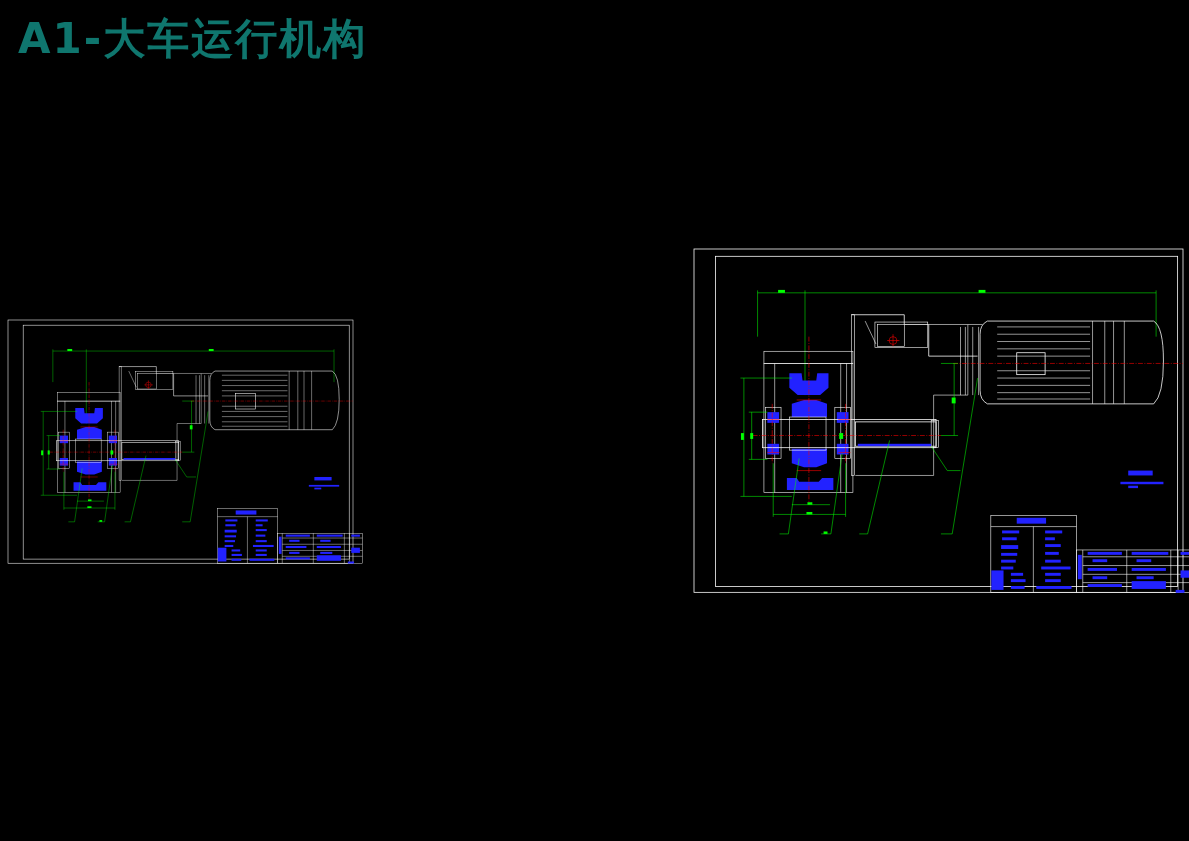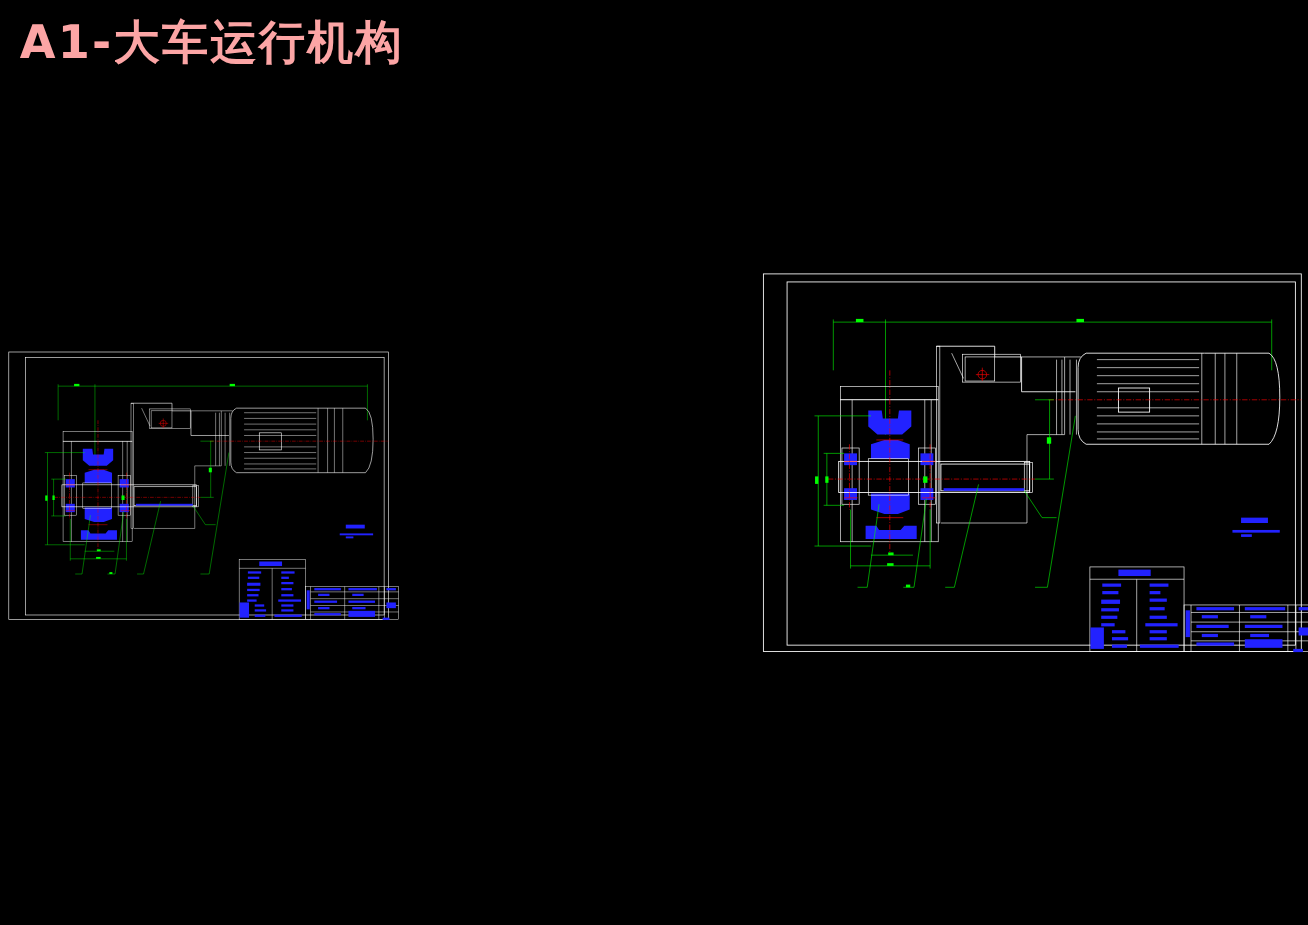--- a/index.html
+++ b/index.html
@@ -1,19 +1,19 @@
 <!DOCTYPE html>
 <html><head>
 <meta charset="utf-8">
 <style>
   html, body { margin: 0; padding: 0; background: #000; }
   body { width: 1189px; height: 841px; position: relative; overflow: hidden; font-family: "DejaVu Sans", sans-serif; }
   .title {
     position: absolute; left: 18px; top: 18px;
-    color: #fca5a5; font-size: 42px; font-weight: bold; letter-spacing: 2px;
+    color: #0f766e; font-size: 42px; font-weight: bold; letter-spacing: 2px;
     font-family: "DejaVu Sans", sans-serif; line-height: 1;
   }
   svg.canvas { position: absolute; left: 0; top: 0; }
   .w { stroke: #ffffff; fill: none; stroke-width: 1.2; }
   .w2 { stroke: #ffffff; fill: none; stroke-width: 1.6; }
   .g { stroke: #00ff00; fill: none; stroke-width: 1.1; }
   .r { stroke: #ff0000; fill: none; stroke-width: 1.2; stroke-dasharray: 10 3 2 3; }
   .rs { stroke: #ff0000; fill: none; stroke-width: 1.2; }
   .b { fill: #2222ff; stroke: none; }
   .gf { fill: #00ff00; }

